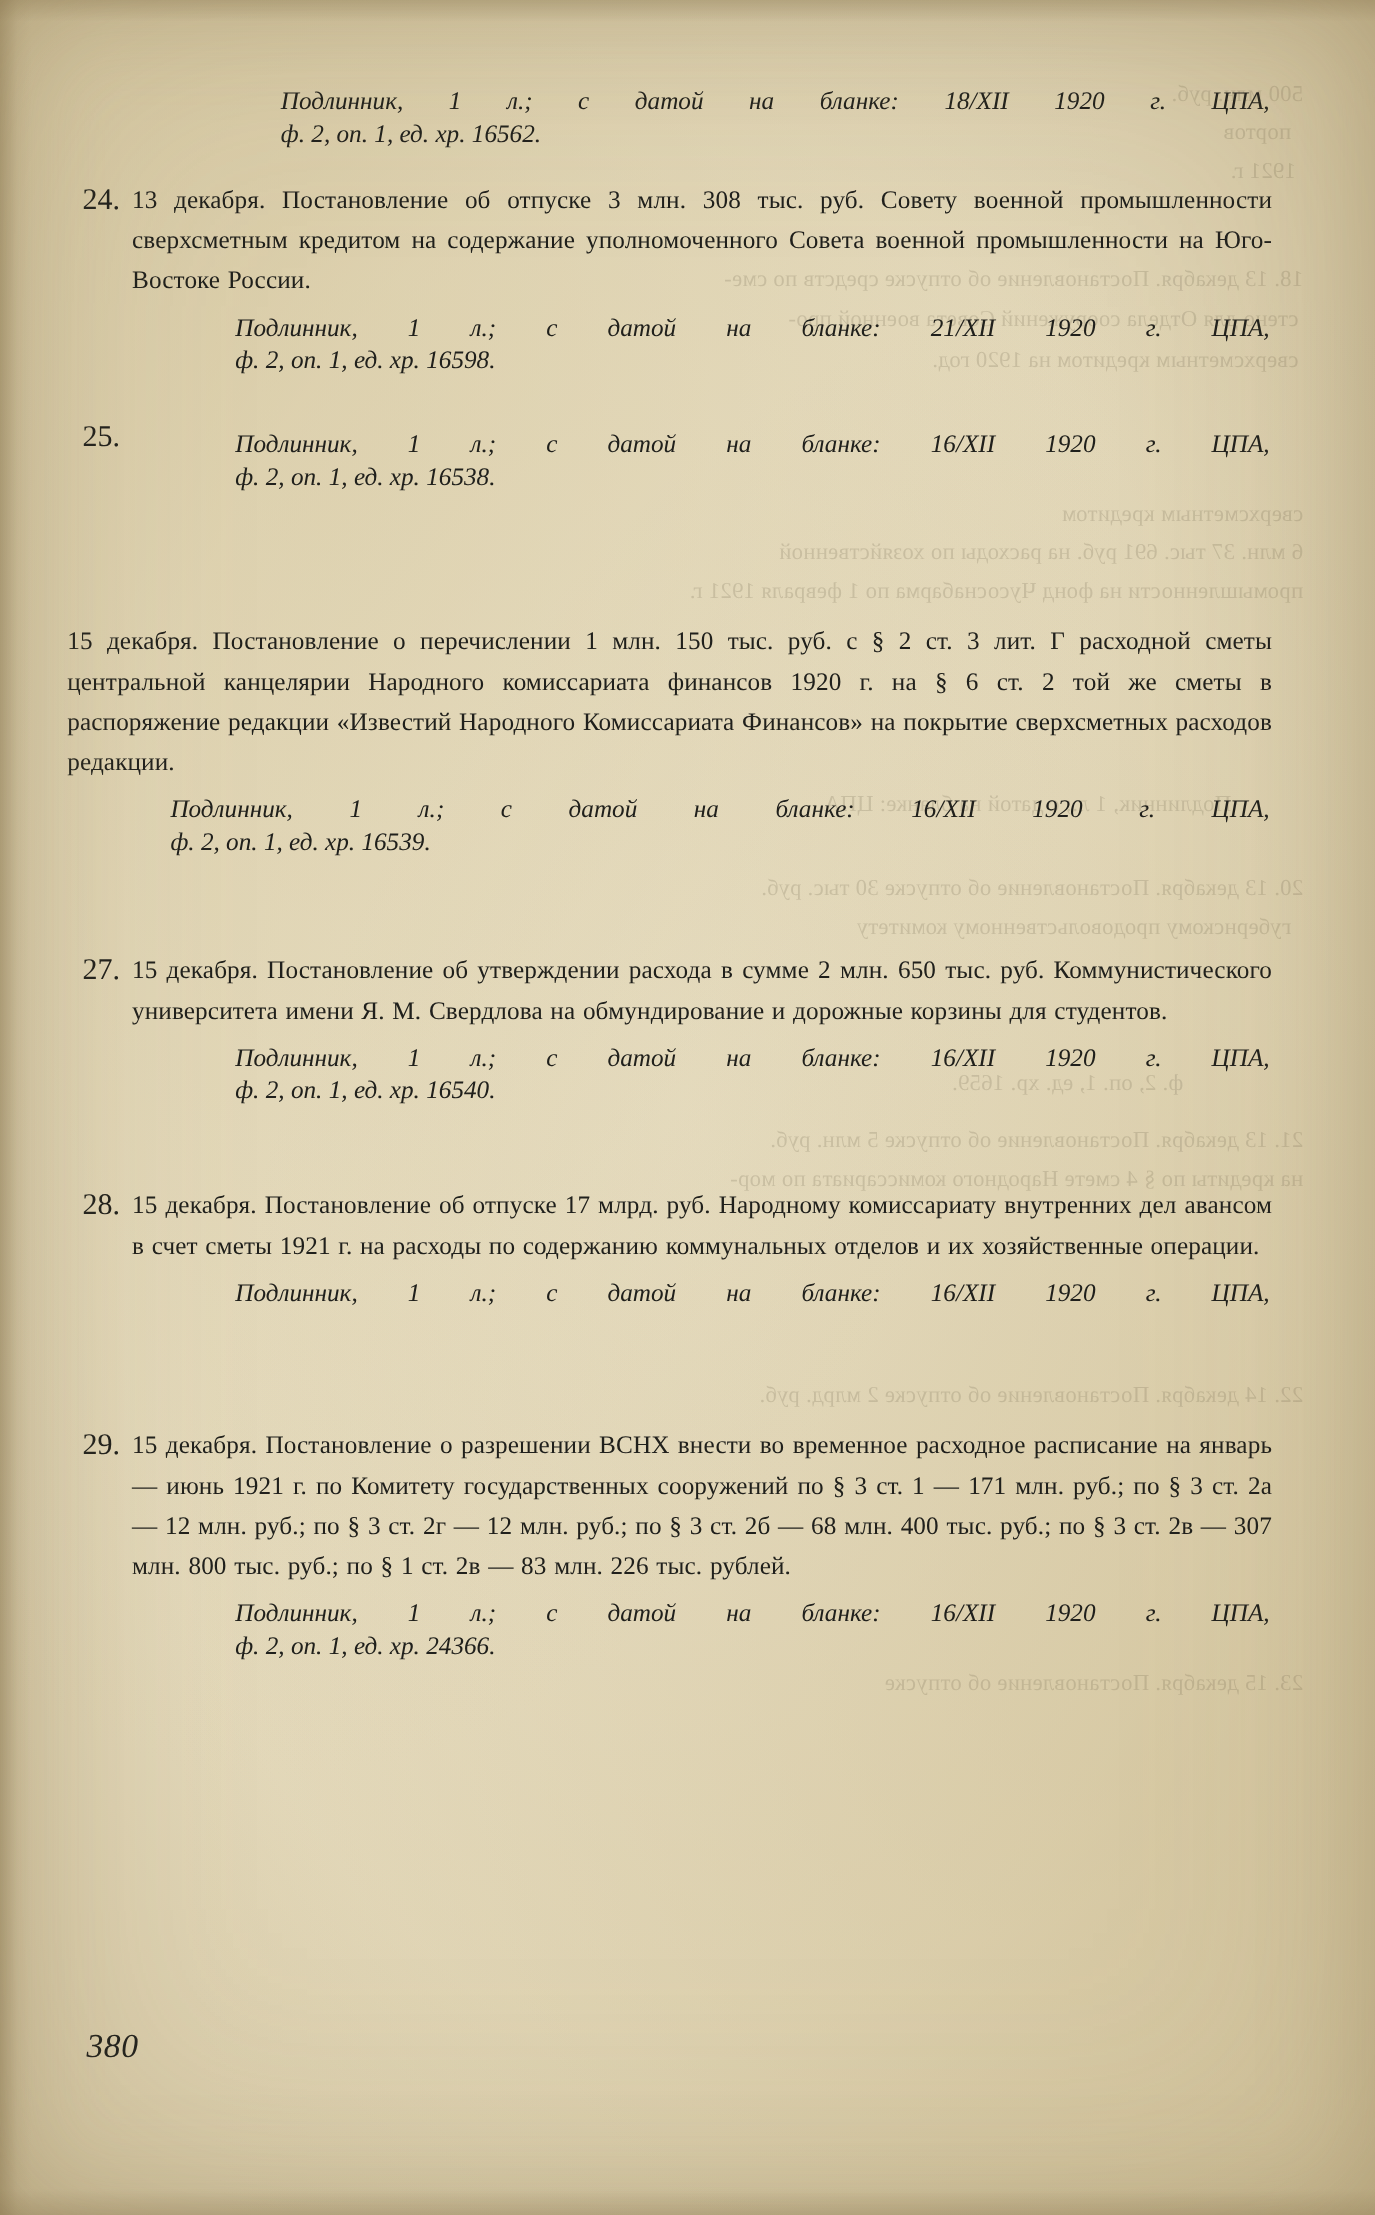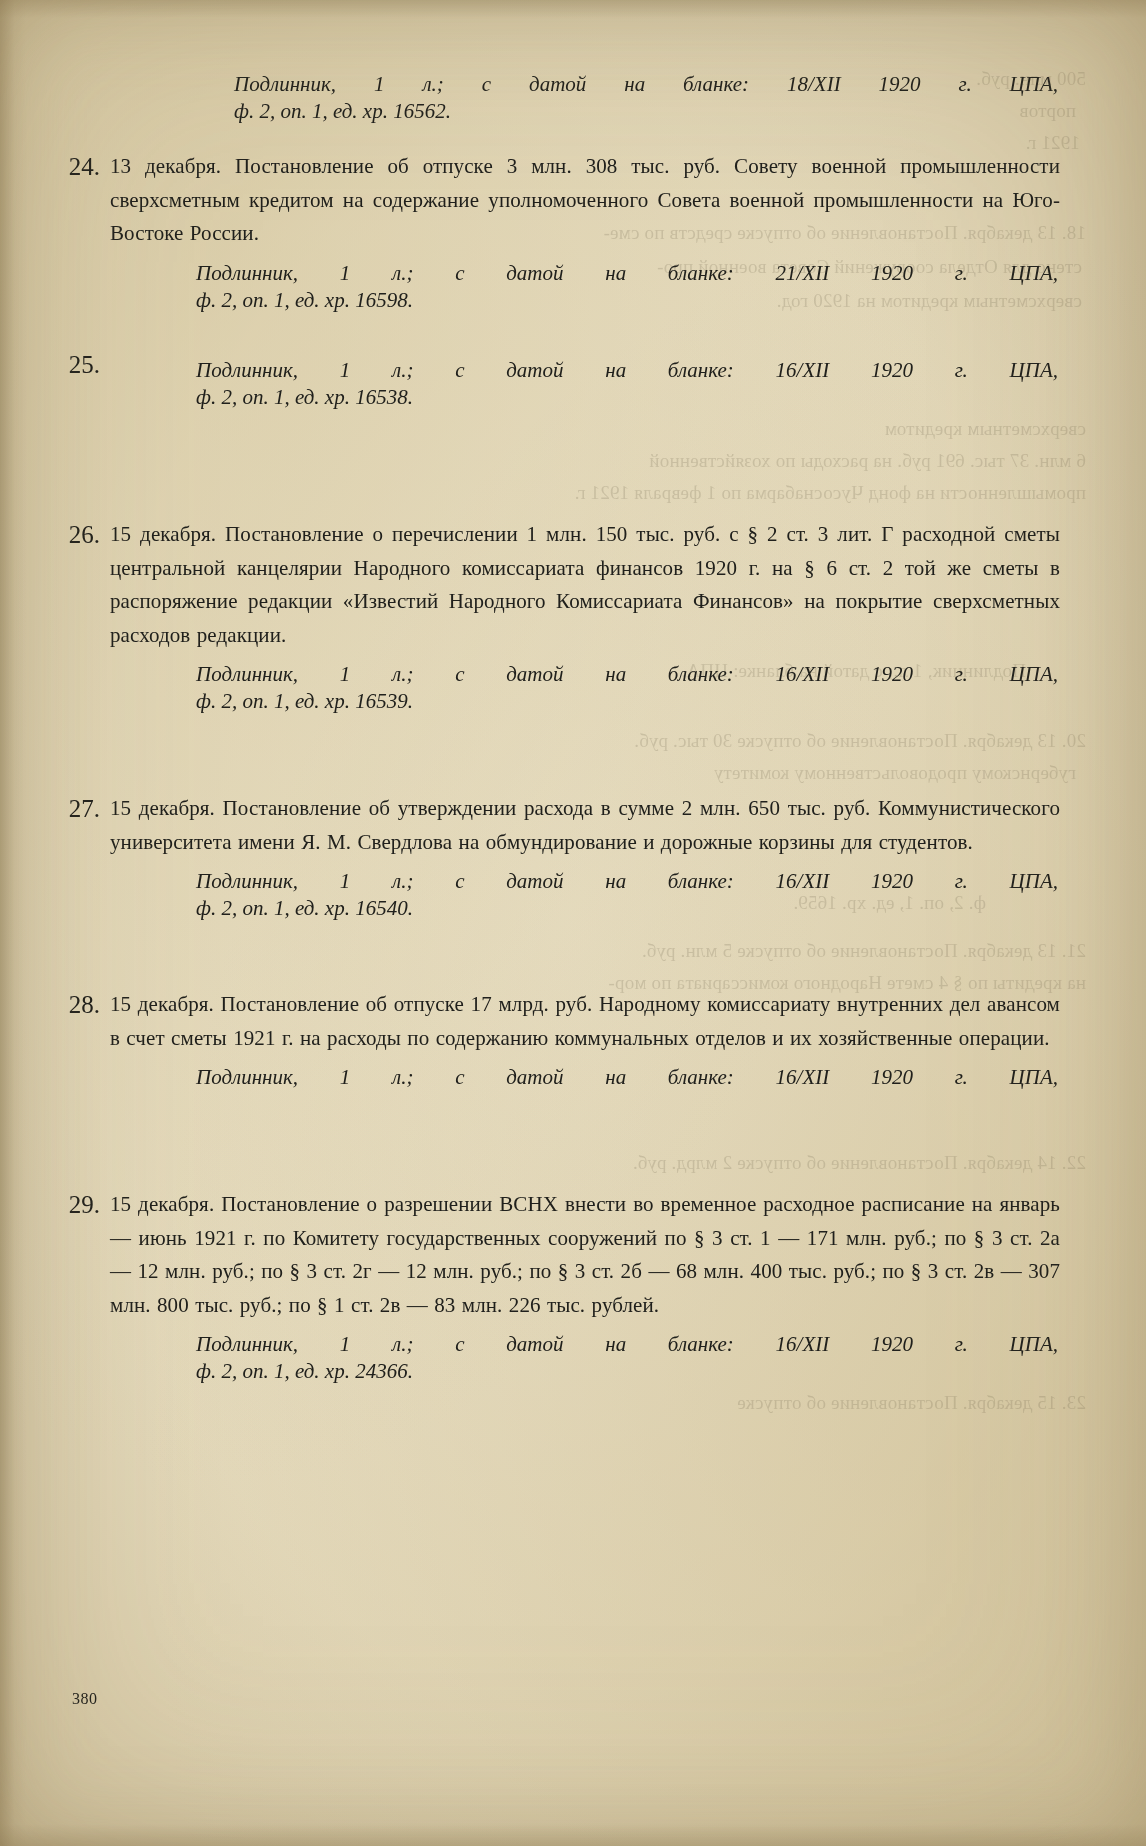--- a/index.html
+++ b/index.html
@@ -118,22 +118,23 @@
     display: block;
   }
   .src-top .l1, .src-top .l2 {
     padding-left: 86px;
   }
 
   .page-number {
     position: absolute;
     left: 72px;
     top: 1690px;
-    font-size: 16px;
+    font-size: 28px;
     letter-spacing: 0.5px;
+    font-style: italic;
   }
 
   .top-src {
     position: absolute;
     left: 148px;
     right: 86px;
     top: 62px;
   }
   .entry-wrap {
     position: absolute;
@@ -195,21 +196,20 @@
         <div class="src">
           <span class="l1">Подлинник, 1 л.; с датой на бланке: 16/XII 1920 г. ЦПА,</span>
           <span class="l2">ф. 2, оп. 1, ед. хр. 16538.</span>
         </div>
       </div>
     </div>
   </div>
 
   <div class="entry-wrap" style="top:518px;">
     <div class="entry">
-      <div class="entry-num">26.</div>
       <div class="entry-body">
         <div class="entry-text">15 декабря. Постановление о перечислении 1 млн. 150 тыс. руб. с § 2 ст. 3 лит. Г расходной сметы центральной канцелярии Народного комиссариата финансов 1920 г. на § 6 ст. 2 той же сметы в распоряжение редакции «Известий Народного Комиссариата Финансов» на покрытие сверхсметных расходов редакции.</div>
         <div class="src">
           <span class="l1">Подлинник, 1 л.; с датой на бланке: 16/XII 1920 г. ЦПА,</span>
           <span class="l2">ф. 2, оп. 1, ед. хр. 16539.</span>
         </div>
       </div>
     </div>
   </div>
 

